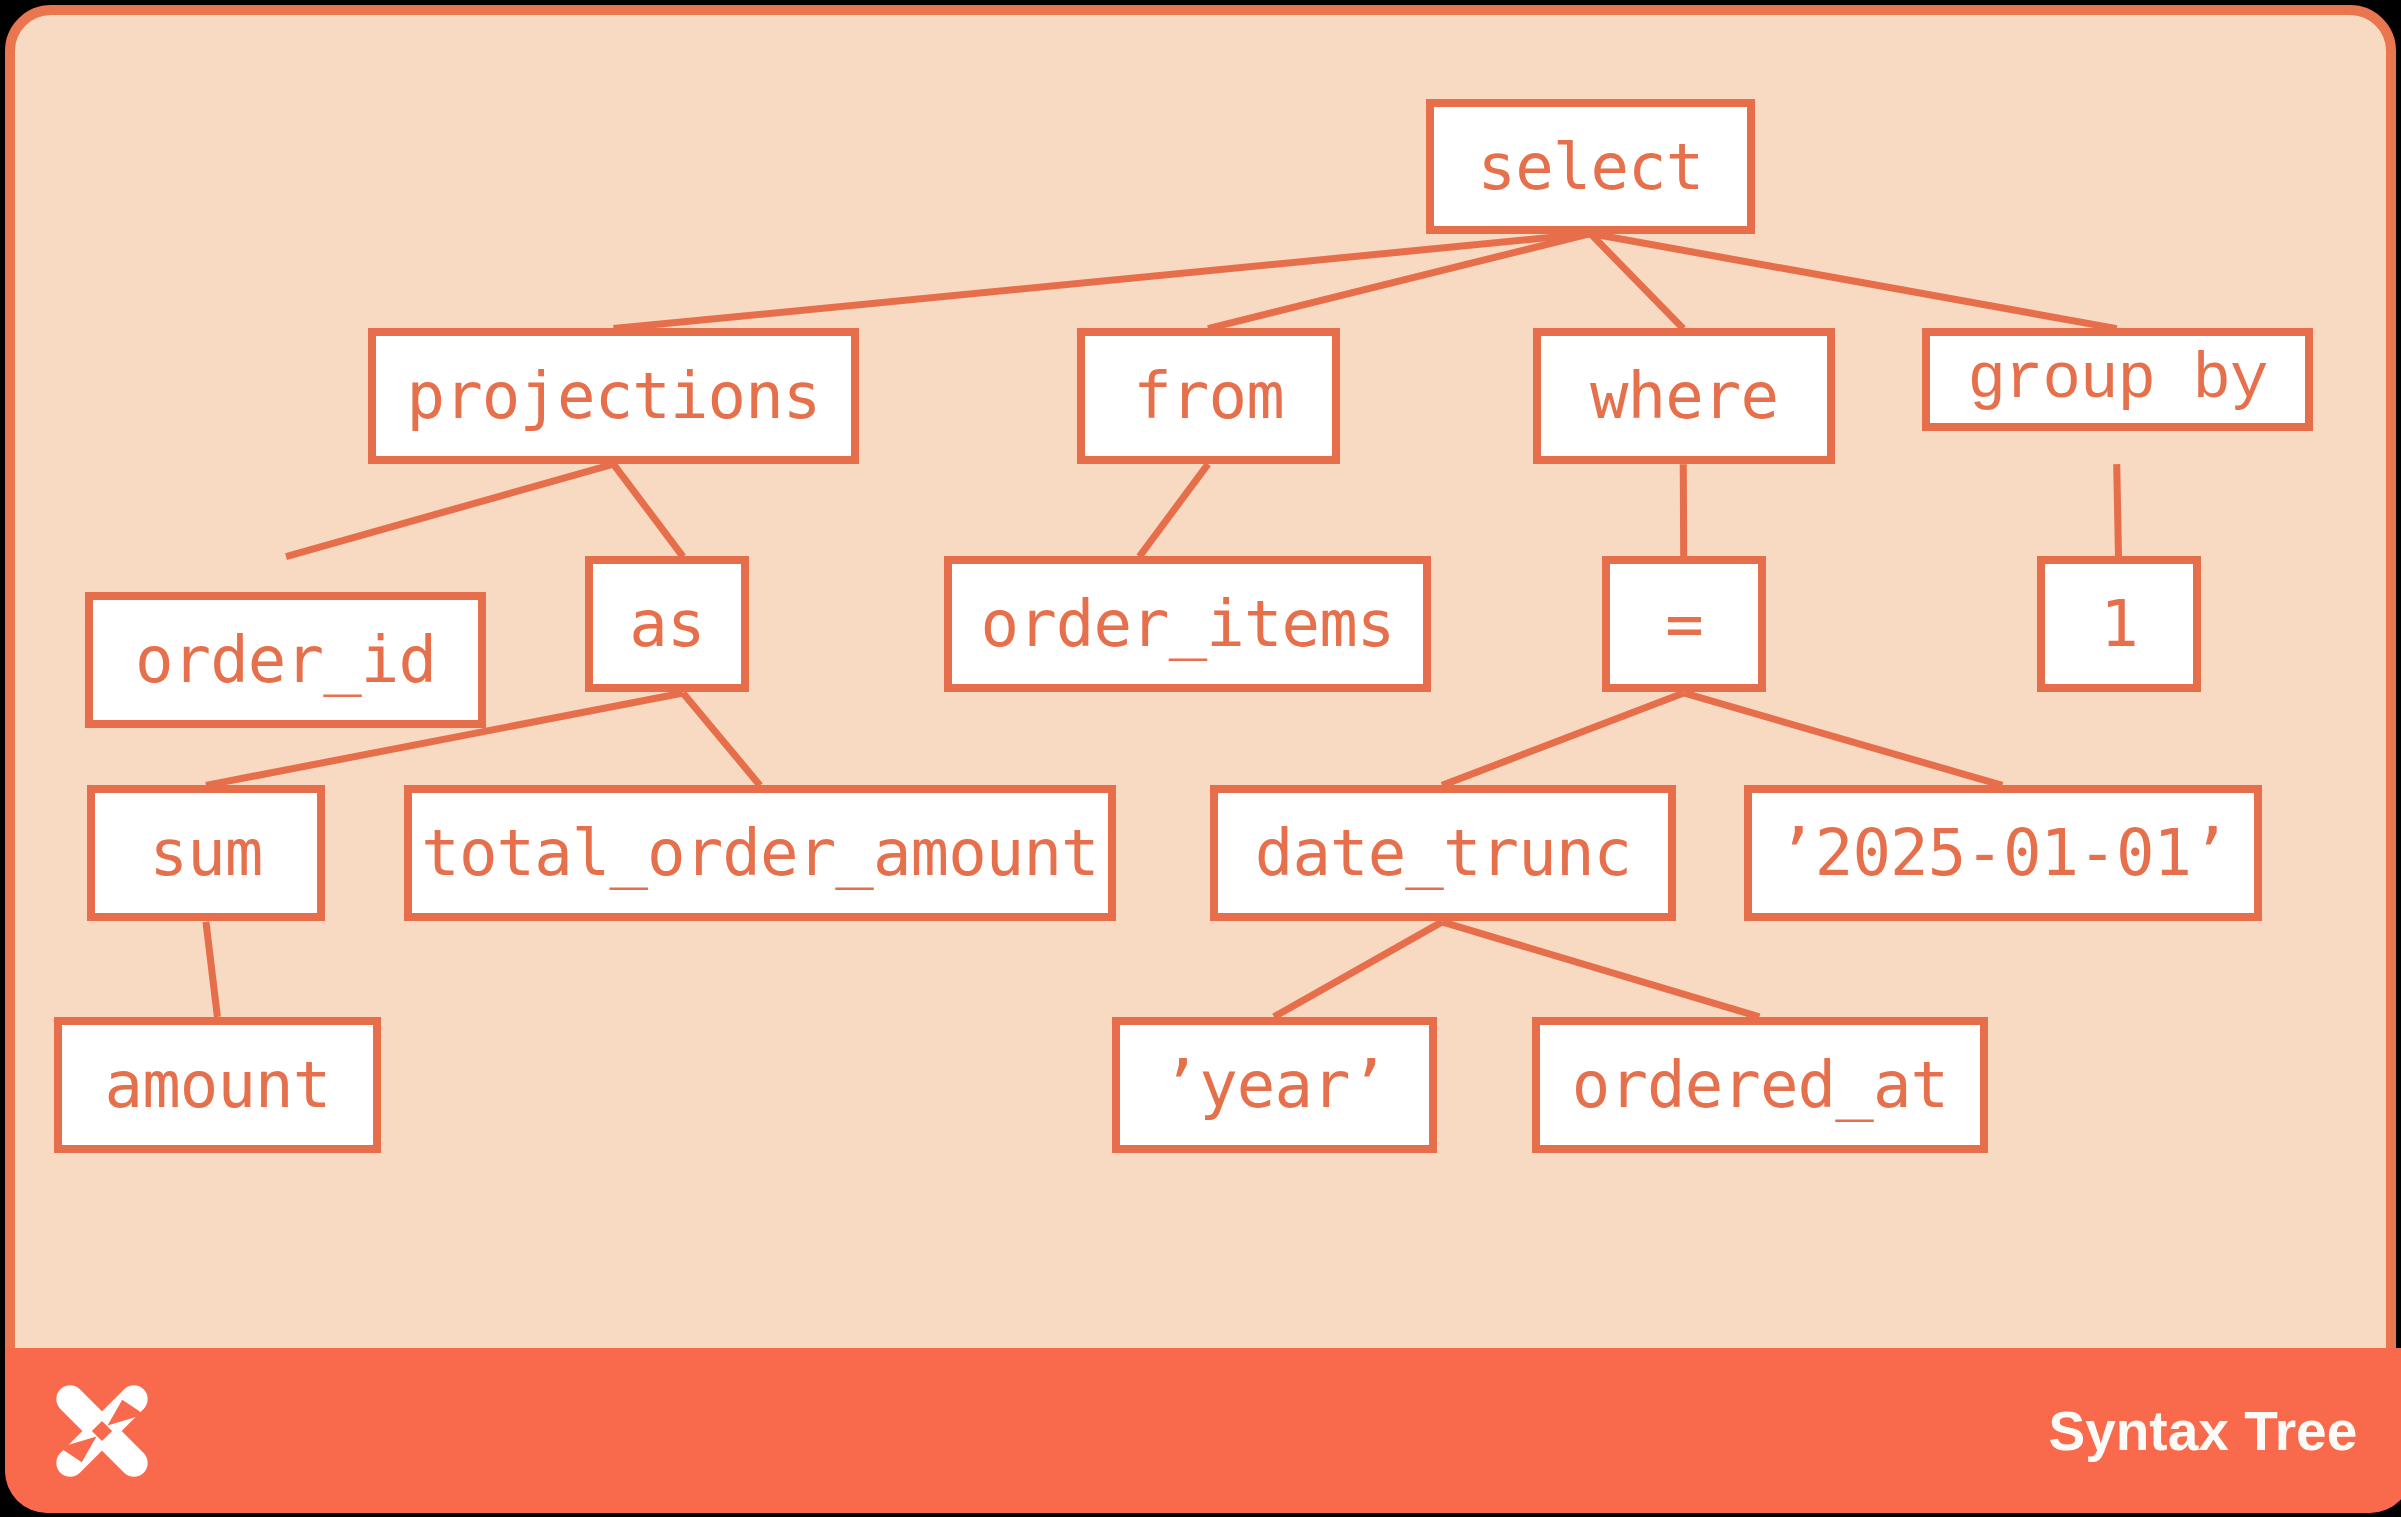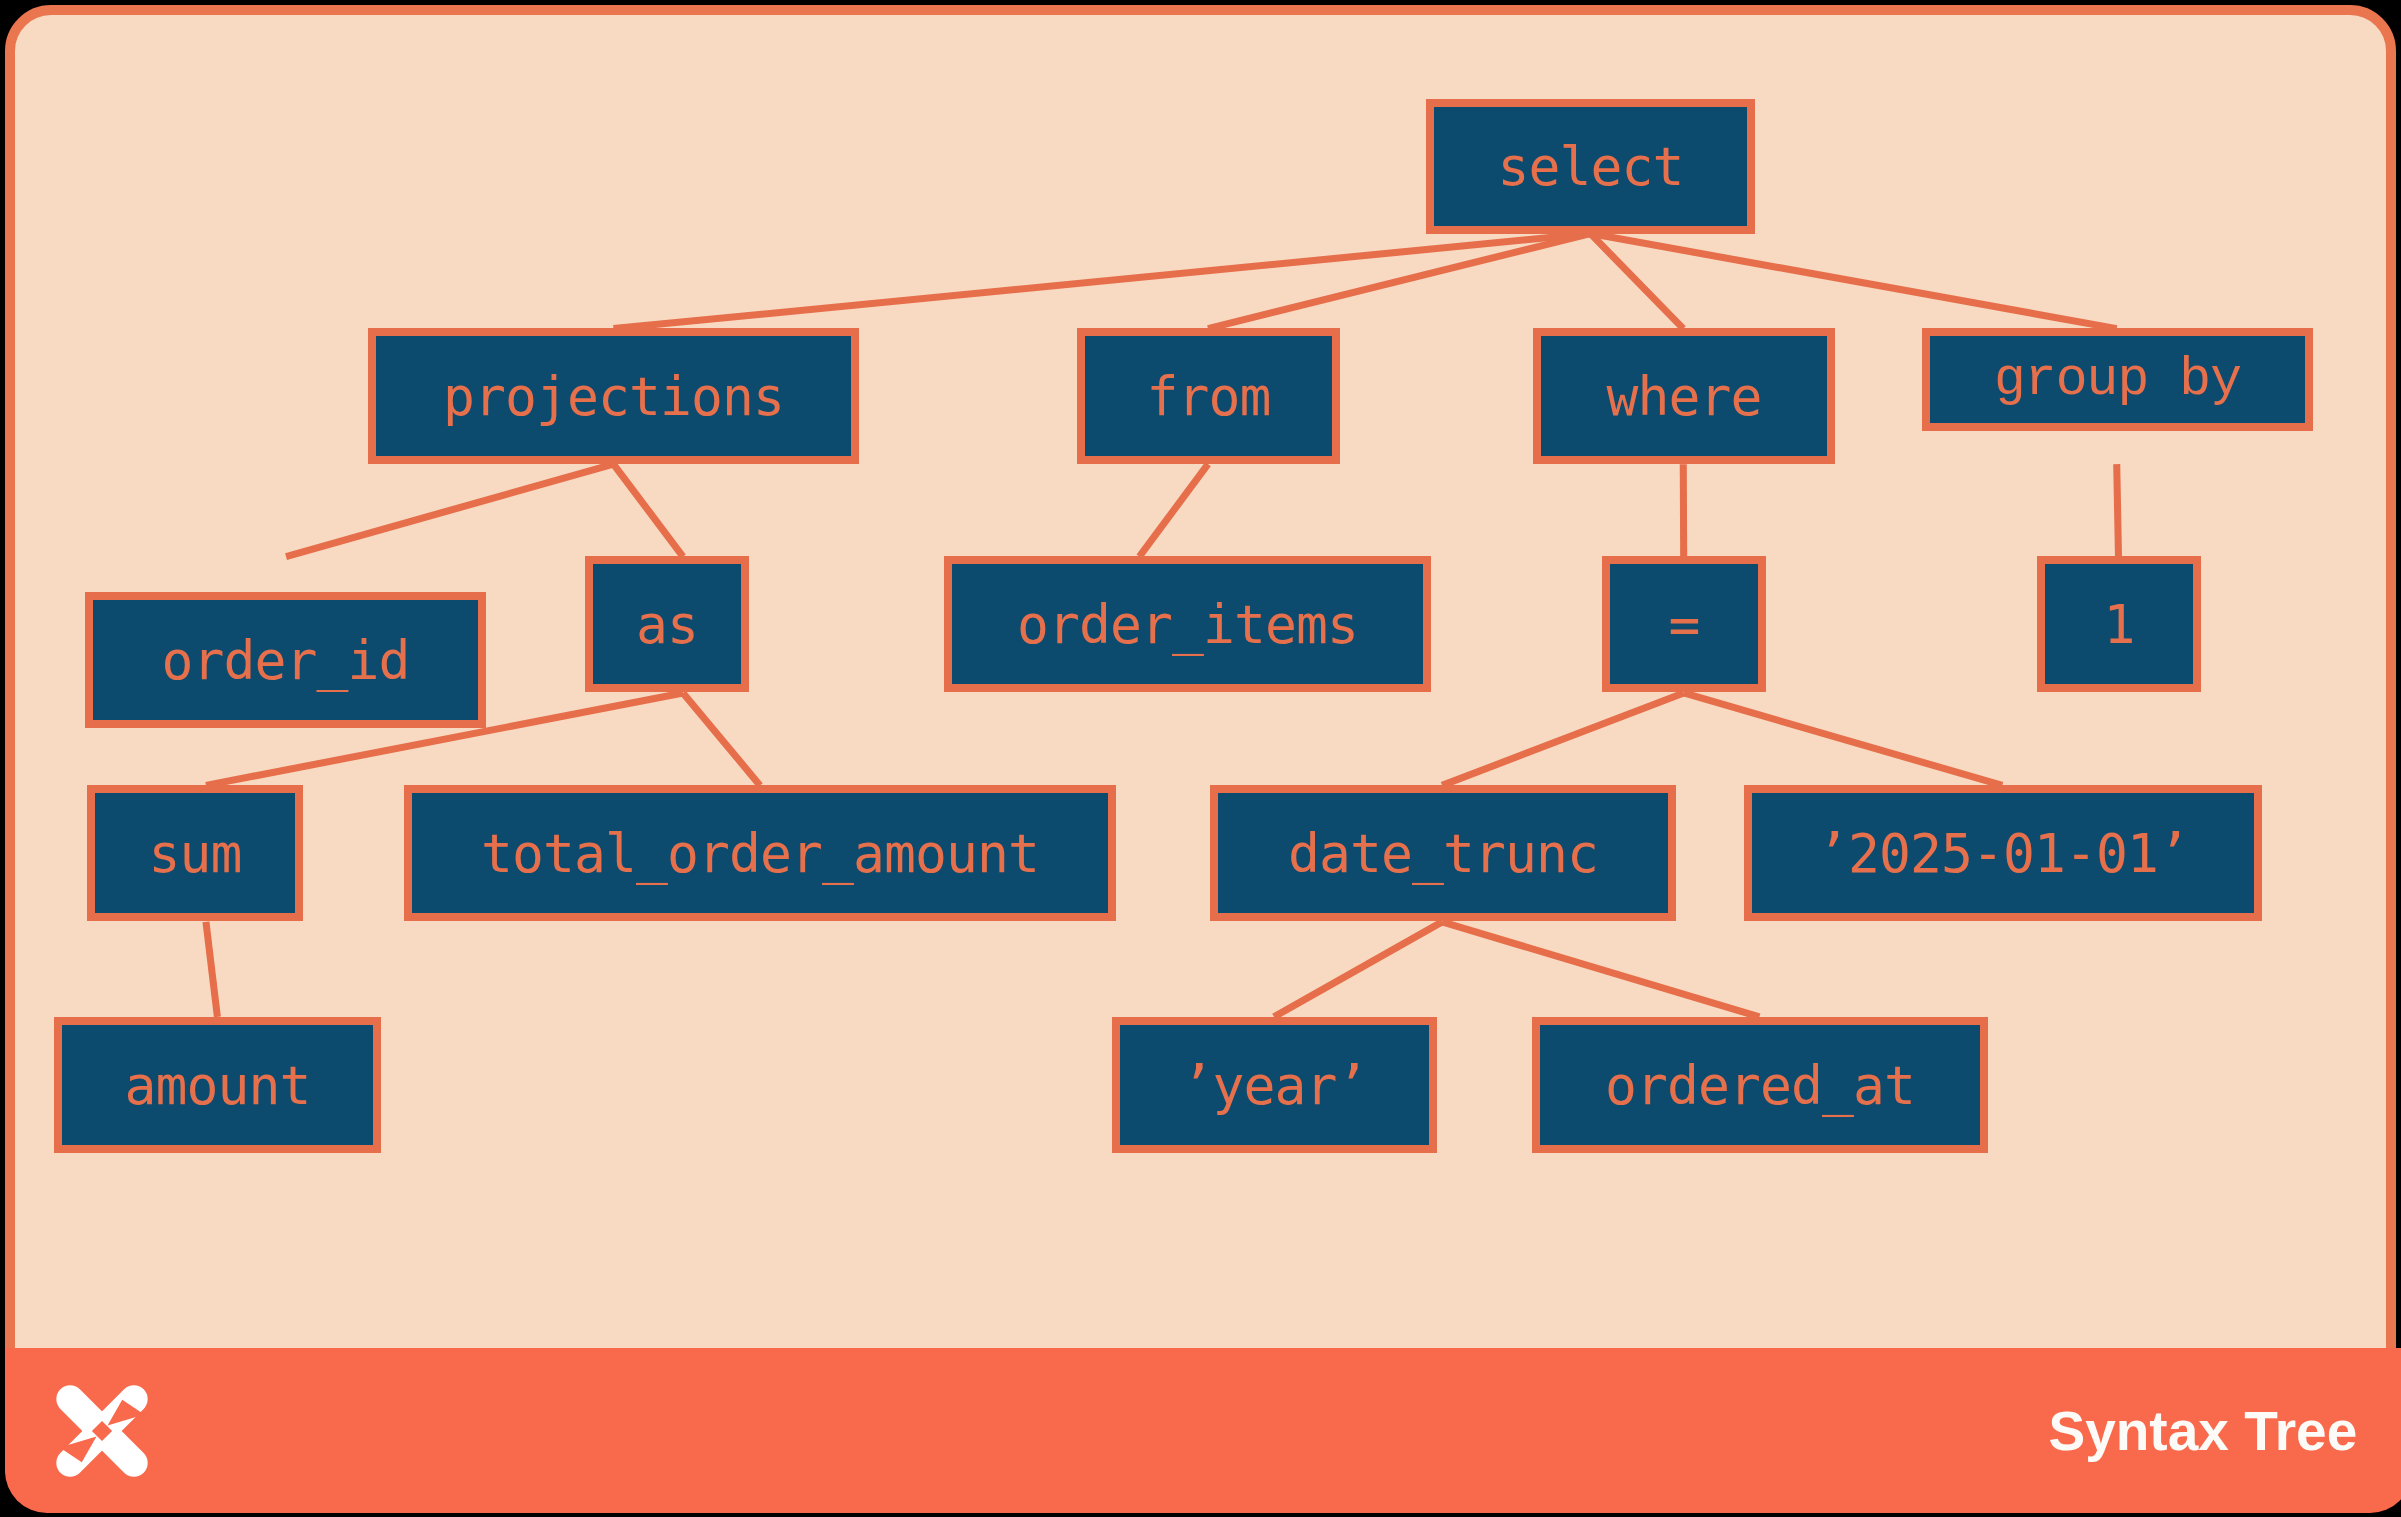--- a/index.html
+++ b/index.html
@@ -34,27 +34,27 @@
     z-index:1;
   }
   #edges line{
     stroke:#E66E4B;
     stroke-width:8;
   }
   #nodes{position:absolute;left:0;top:0;z-index:2;}
   .tree-node{
     position:absolute;
     box-sizing:border-box;
-    background:#0c4a6e;
+    background:#ffffff;
     border:8.8px solid #E66E4B;
     display:flex;
     align-items:center;
     justify-content:center;
     color:#E7704C;
-    font-size:53px;
+    font-size:64px;
     letter-spacing:-0.9px;
     white-space:nowrap;
   }
   .logo{
     position:absolute;
     left:51px;top:37px;
     width:92px;height:92px;
   }
   .footer-title{
     position:absolute;
@@ -98,21 +98,21 @@
       <div class="tree-node" style="left: 1426px; top: 99px; width: 329px; height: 135px;">select</div>
       <div class="tree-node" style="left: 368px; top: 328px; width: 491px; height: 136px;">projections</div>
       <div class="tree-node" style="left: 1077px; top: 328px; width: 263px; height: 136px;">from</div>
       <div class="tree-node" style="left: 1533px; top: 328px; width: 302px; height: 136px;">where</div>
       <div class="tree-node" style="left: 1922px; top: 328px; width: 391px; height: 103px; font-family: Liberation Mono, monospace;">group by</div>
       <div class="tree-node" style="left: 85px; top: 556px; width: 401px; height: 136px; margin-top: 36px;">order_id</div>
       <div class="tree-node" style="left: 585px; top: 556px; width: 164px; height: 136px;">as</div>
       <div class="tree-node" style="left: 896px; top: 556px; width: 487px; height: 136px; margin-left: 48px;">order_items</div>
       <div class="tree-node" style="left: 1602px; top: 556px; width: 164px; height: 136px;">=</div>
       <div class="tree-node" style="left: 2037px; top: 556px; width: 164px; height: 136px;">1</div>
-      <div class="tree-node" style="left: 87px; top: 785px; width: 216px; height: 136px;">sum</div>
+      <div class="tree-node" style="left: 87px; top: 785px; width: 238px; height: 136px;">sum</div>
       <div class="tree-node" style="left: 404px; top: 785px; width: 712px; height: 136px;">total_order_amount</div>
       <div class="tree-node" style="left: 1210px; top: 785px; width: 466px; height: 136px;">date_trunc</div>
       <div class="tree-node" style="left: 1744px; top: 785px; width: 518px; height: 136px;">’2025-01-01’</div>
       <div class="tree-node" style="left: 54px; top: 1017px; width: 327px; height: 136px;">amount</div>
       <div class="tree-node" style="left: 1112px; top: 1017px; width: 325px; height: 136px;">’year’</div>
       <div class="tree-node" style="left: 1532px; top: 1017px; width: 456px; height: 136px;">ordered_at</div>
     </div>
 
   <div class="footer-bar">
     <svg class="logo" viewBox="0 0 100 100" xmlns="http://www.w3.org/2000/svg">

